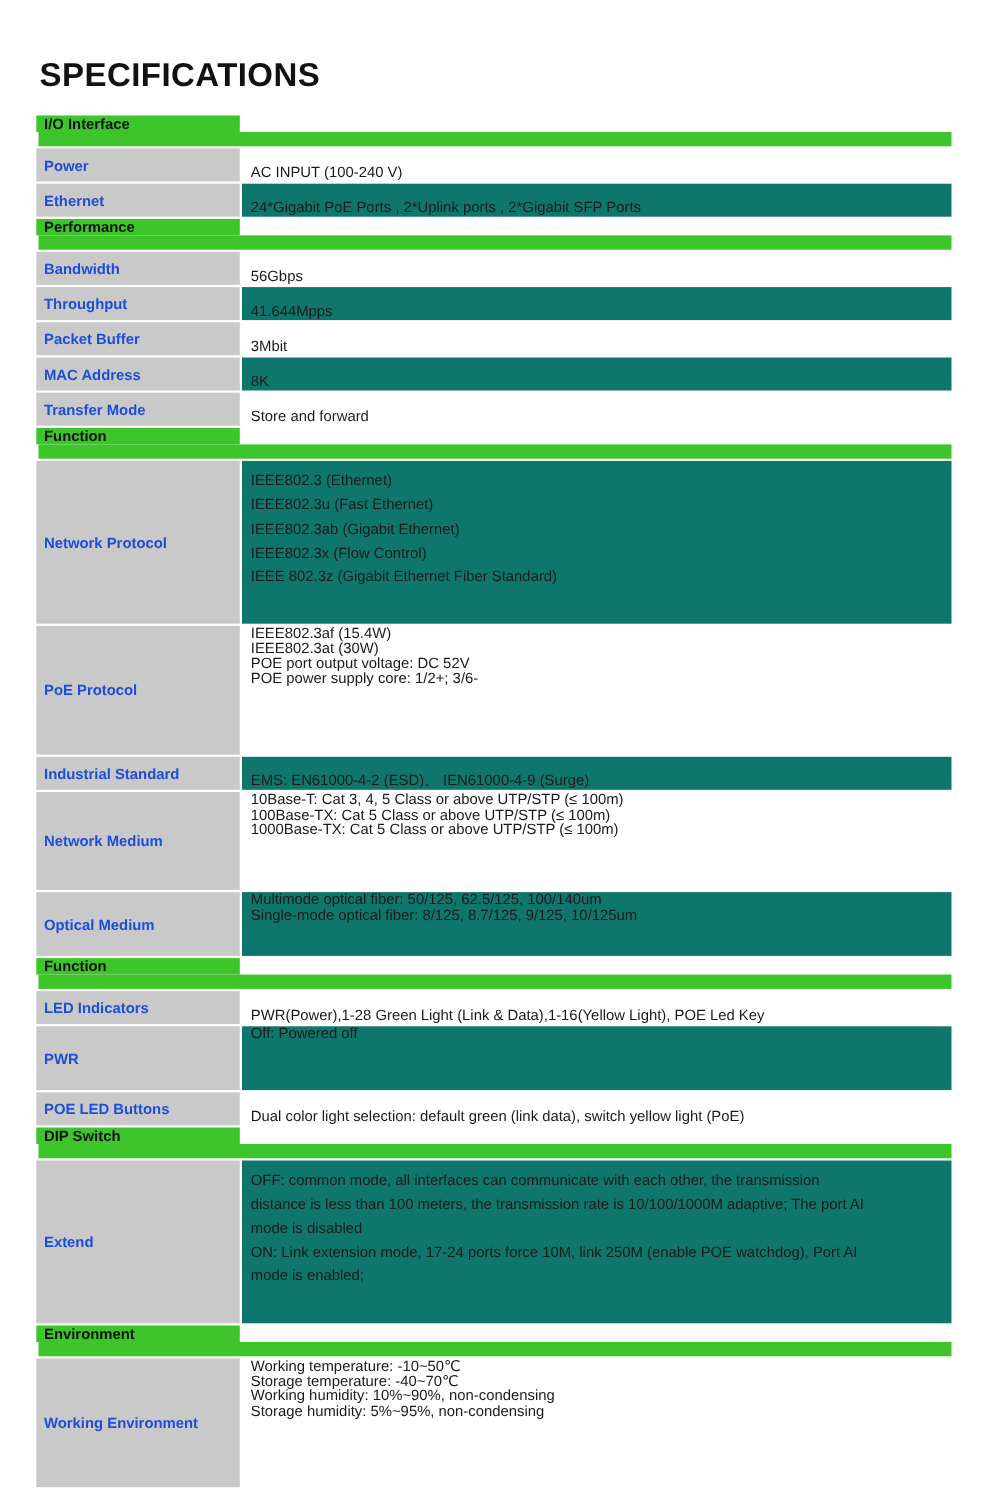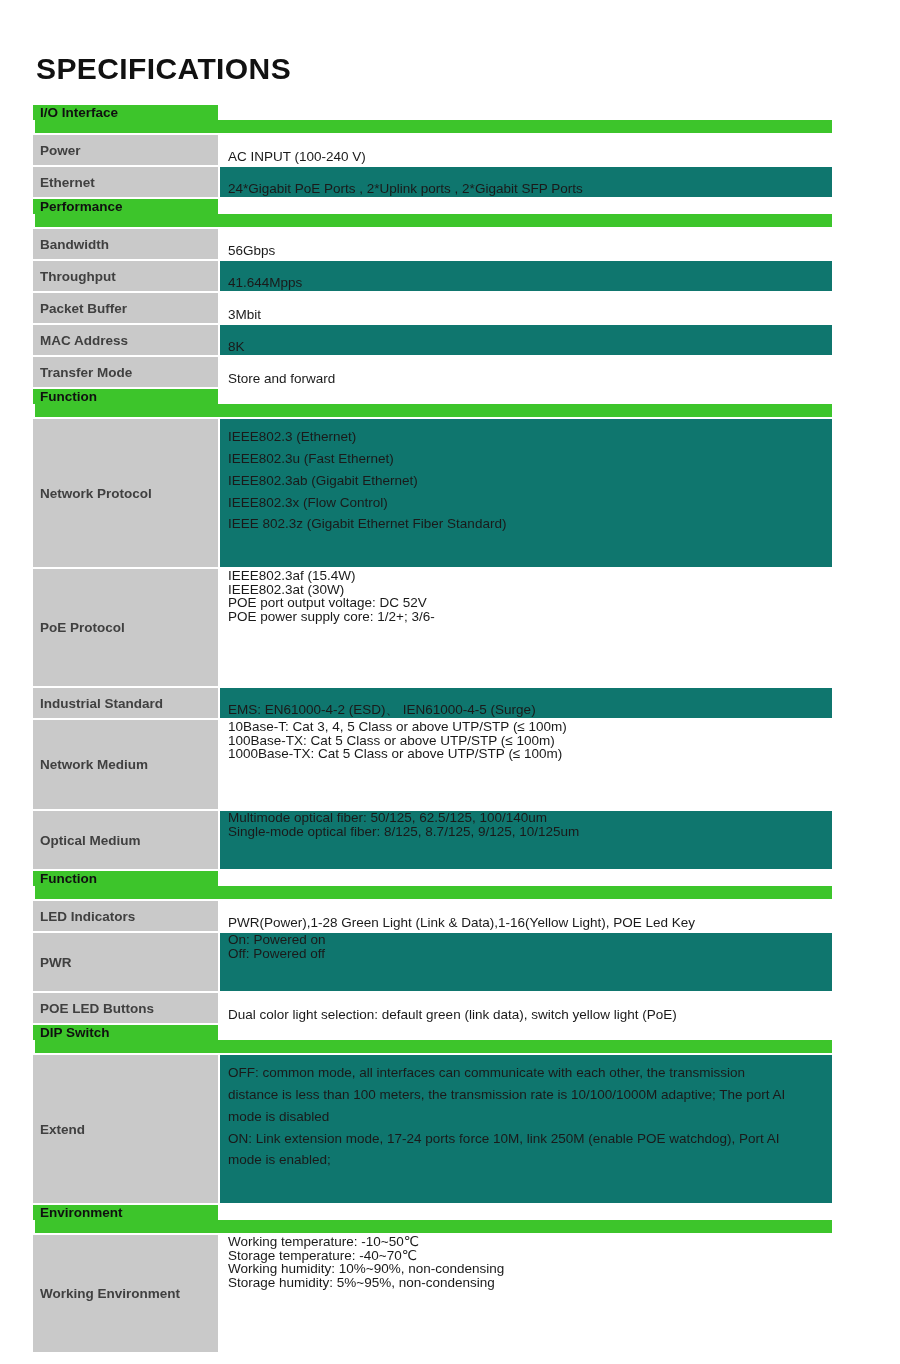--- a/index.html
+++ b/index.html
@@ -3,41 +3,41 @@
 <meta charset="utf-8">
 <title>Specifications</title>
 <style>
   html,body{margin:0;padding:0;}
   body{
     width:900px;height:1364px;
     background:#ffffff;
     font-family:"Liberation Sans","DejaVu Sans",sans-serif;
     -webkit-font-smoothing:antialiased;
   }
-  .page{position:relative;width:832px;height:1364px;overflow:hidden;}
+  .page{position:relative;width:832px;height:1364px;overflow:hidden;padding-left:33px;}
 
   .page-title{
     position:absolute;left:36px;top:52px;
     font-size:30px;font-weight:bold;letter-spacing:.4px;
     color:#111111;
   }
 
   .spec-table{
     position:absolute;left:33px;top:105px;
     width:847px;
     border-collapse:separate;
     border-spacing:0;
   }
 
   .row{display:flex;width:847px;margin-bottom:2px;}
 
   .cell-label{
     width:185px;min-width:185px;
     background:#c9c9c9;
-    color:#404040;
+    color:#1d4ed8;
     font-size:13.5px;font-weight:bold;
     padding:0 0 0 7px;
     display:flex;align-items:center;
     box-sizing:border-box;
   }
   .cell-value{
     flex:1;
     background:#ffffff;
     color:#1a1a1a;
     font-size:13.5px;font-weight:normal;
@@ -143,21 +143,21 @@
         <div class="cell-value multi">
           <div class="line">IEEE802.3af (15.4W)</div>
           <div class="line">IEEE802.3at (30W)</div>
           <div class="line">POE port output voltage: DC 52V</div>
           <div class="line">POE power supply core: 1/2+; 3/6-</div>
         </div>
       </div>
       <div class="row h-1">
         <div class="cell-label">Industrial Standard</div>
         <div class="cell-value alt">
-          <div class="line">EMS: EN61000-4-2 (ESD)、  IEN61000-4-5 (Surge)</div>
+          <div class="line">EMS: EN61000-4-2 (ESD)、  IEN61000-4-9 (Surge)</div>
         </div>
       </div>
       <div class="row h-3">
         <div class="cell-label">Network Medium</div>
         <div class="cell-value multi">
           <div class="line">10Base-T: Cat 3, 4, 5 Class or above UTP/STP (≤  100m)</div>
           <div class="line">100Base-TX: Cat 5 Class or above UTP/STP (≤  100m)</div>
           <div class="line">1000Base-TX: Cat 5 Class or above UTP/STP (≤  100m)</div>
         </div>
       </div>
@@ -174,21 +174,20 @@
       </div>
       <div class="row h-1">
         <div class="cell-label">LED Indicators</div>
         <div class="cell-value">
           <div class="line">PWR(Power),1-28 Green Light (Link &amp; Data),1-16(Yellow Light), POE Led Key</div>
         </div>
       </div>
       <div class="row h-2">
         <div class="cell-label">PWR</div>
         <div class="cell-value alt multi">
-          <div class="line">On: Powered on</div>
           <div class="line">Off: Powered off</div>
         </div>
       </div>
       <div class="row h-1">
         <div class="cell-label">POE LED Buttons</div>
         <div class="cell-value">
           <div class="line">Dual color light selection: default green (link data), switch yellow light (PoE)</div>
         </div>
       </div>
       <div class="row section h-sec">

